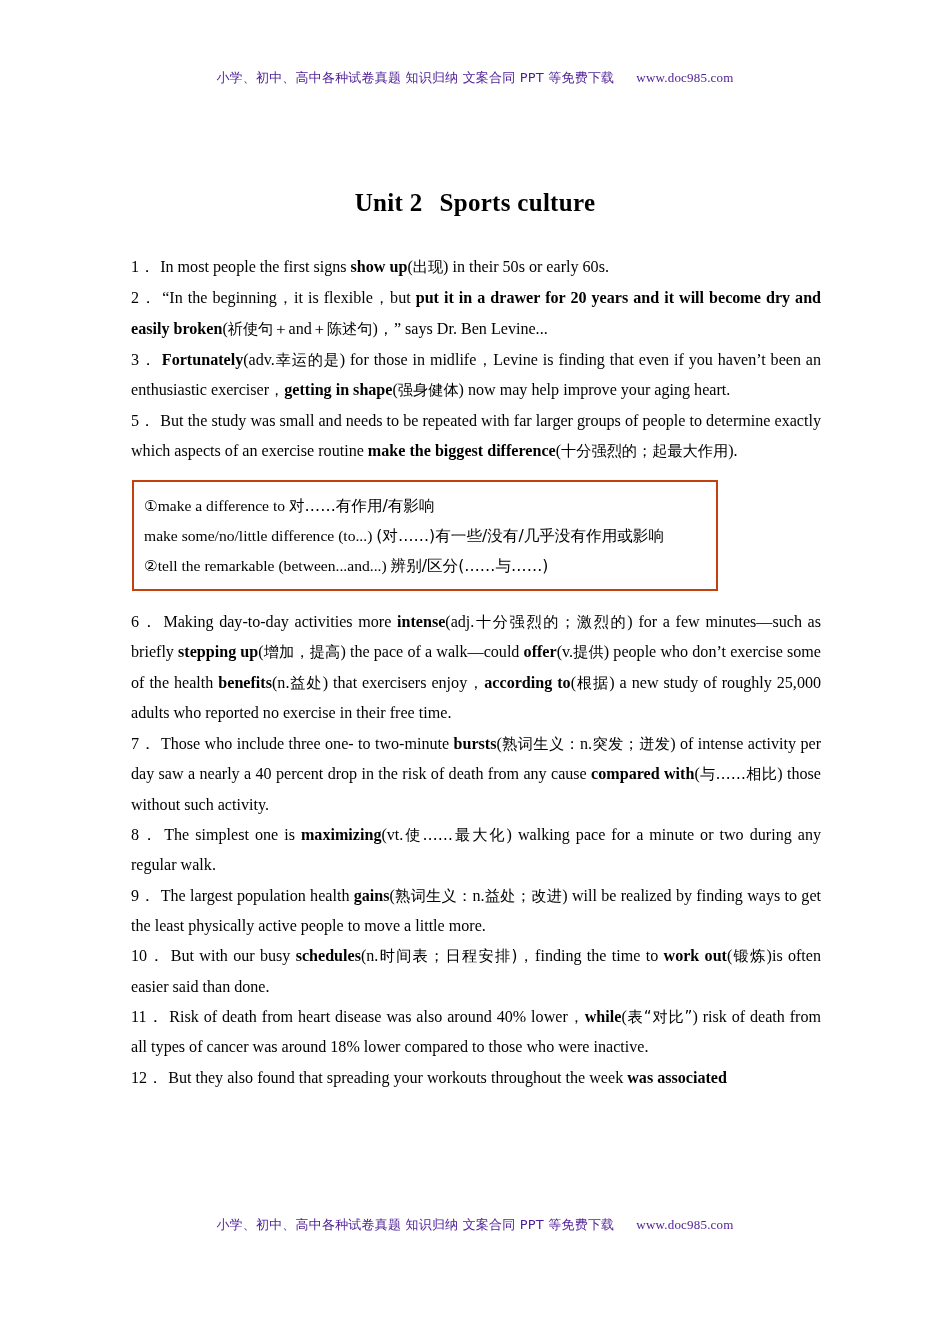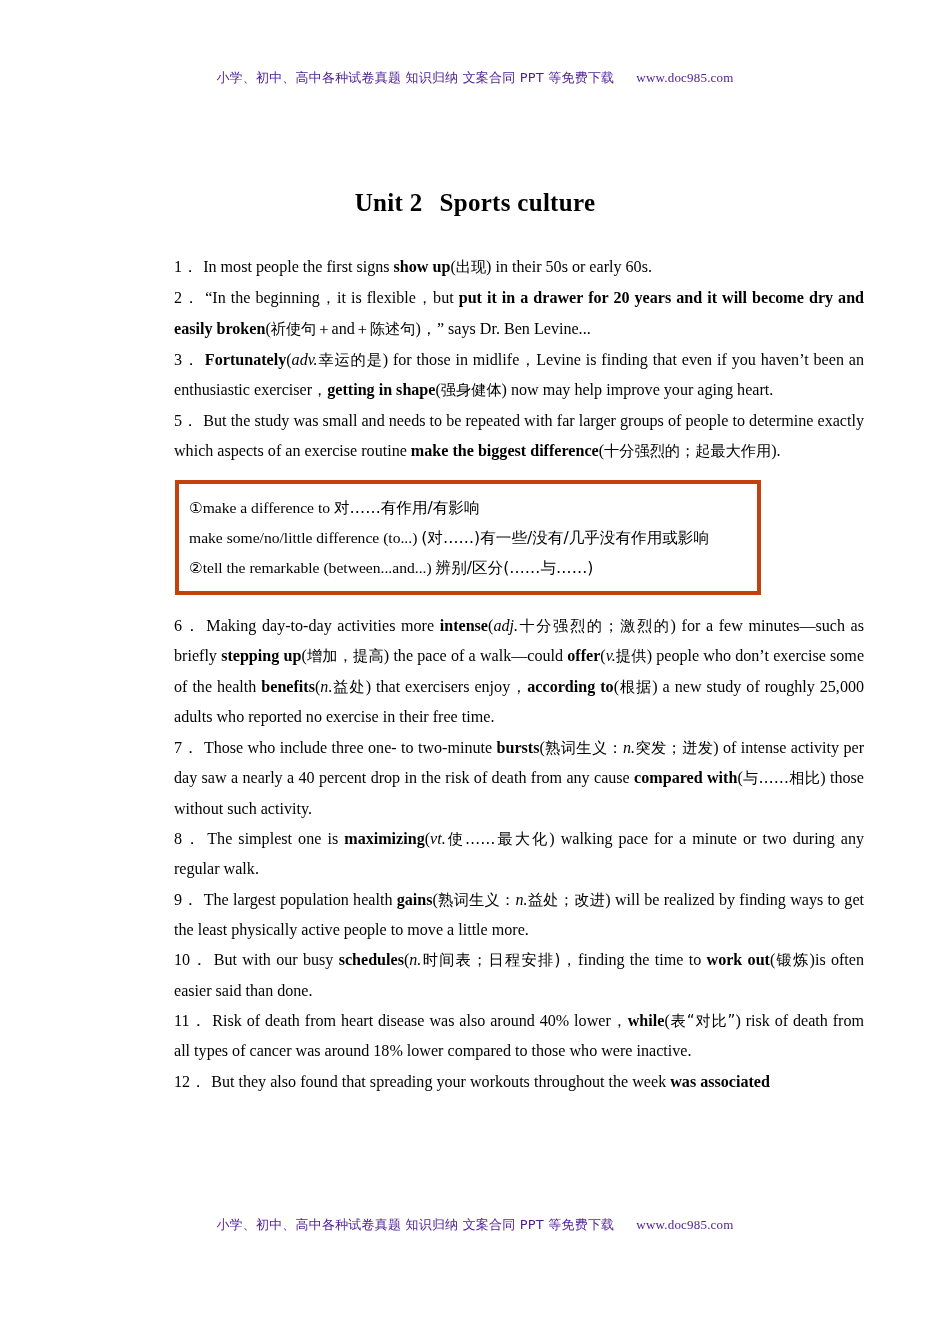--- a/index.html
+++ b/index.html
@@ -58,52 +58,51 @@
     letter-spacing: .3px;
   }
   .doc-title .gap { display: inline-block; width: 17px; }
 
   
   .content {
     position: absolute;
     top: 252px;
     left: 131px;
     width: 690px;
-    margin-left: 43px;
   }
 
   .item {
     font-size: 16.1px;
     line-height: 29.6px;
     text-align: justify;
     text-justify: inter-word;
     margin: 0 0 0.5px 0;
     text-indent: 0;
   }
   .item .num {
     font-family: "Liberation Serif", "DejaVu Serif", serif;
   }
   .item .sp {
     display: inline-block;
     width: 5px;
   }
   b, .b { font-weight: bold; }
-  i, .i { font-style: italic; }
+  i, .i { }
 
   .cn {
     font-family: "DejaVu Sans", "Liberation Sans", sans-serif;
     font-size: 15.2px;
   }
 
   
   .item.j { text-align: justify; }
 
   
   .note-box {
-    border: 4px solid #c2410c;
+    border: 2px solid #c2410c;
     width: 586px;
     box-sizing: border-box;
     margin: 13px 0 16px 1px;
     padding: 9px 10px 8px 10px;
   }
   .note-line {
     font-size: 15.6px;
     line-height: 30px;
     white-space: nowrap;
     font-family: "Liberation Serif", "DejaVu Serif", serif;

